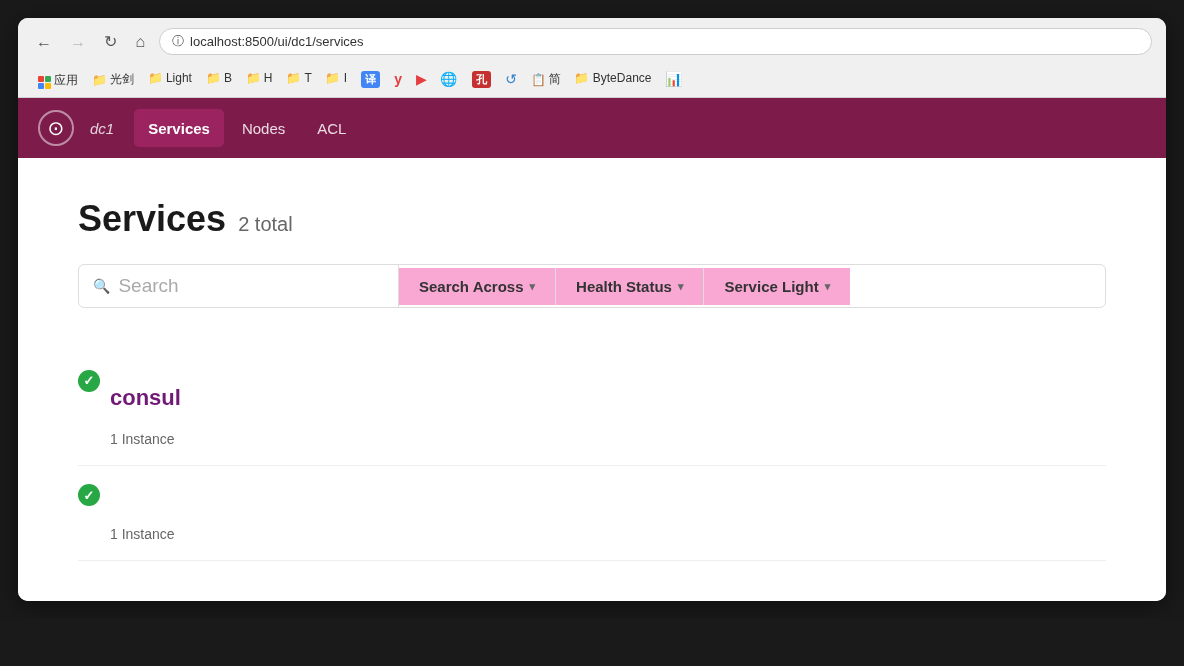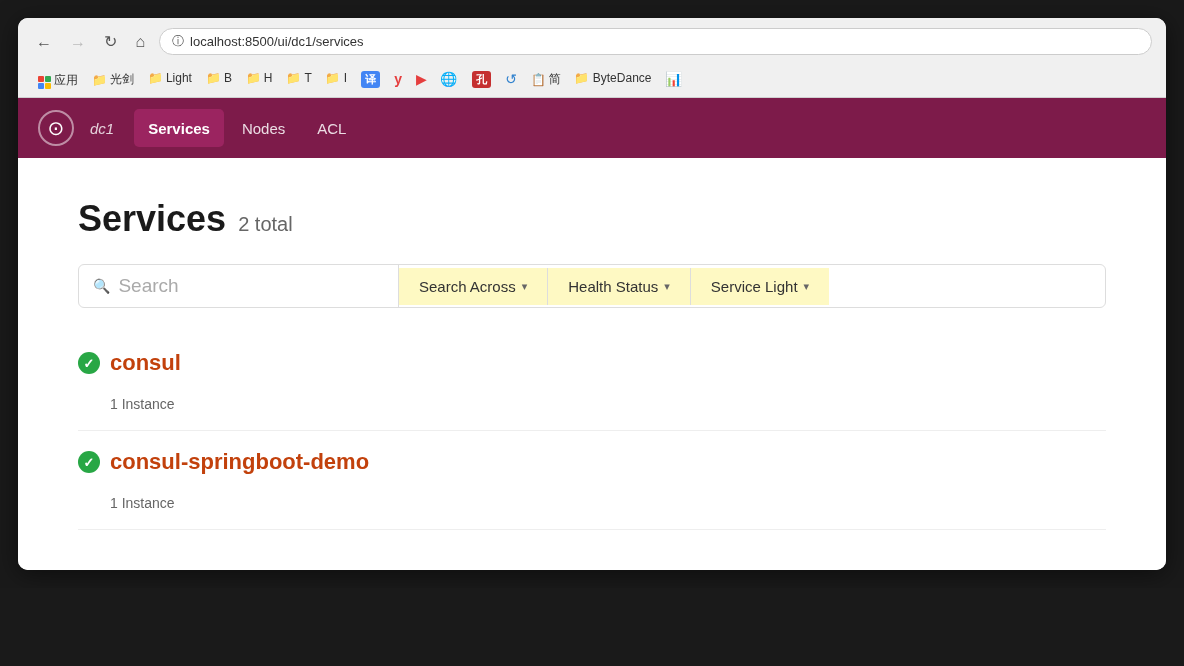--- a/index.html
+++ b/index.html
@@ -186,27 +186,27 @@
       width: 100%;
     }
     .search-input::placeholder { color: #aaa; }
 
     .filter-btn {
       display: flex;
       align-items: center;
       gap: 6px;
       padding: 10px 20px;
       border: none;
-      background: #fef9c3;
+      background: #f9a8d4;
       font-size: 15px;
       color: #333;
       cursor: pointer;
       border-right: 1px solid #ddd;
       white-space: nowrap;
-      font-weight: 400;
+      font-weight: 700;
     }
     .filter-btn:last-child { border-right: none; }
 
     .chevron { font-size: 11px; color: #666; }
 
     
     .service-list { width: 100%; }
 
     .service-item {
       display: flex;
@@ -232,21 +232,22 @@
       justify-content: center;
       color: white;
       font-size: 13px;
       font-weight: bold;
       flex-shrink: 0;
     }
 
     .service-name {
       font-size: 22px;
       font-weight: 600;
-      color: #c2410c;
+      color: #701a75;
+      margin-top: 35px;
     }
 
     .service-instances {
       font-size: 14px;
       color: #666;
       margin-top: 20px;
       margin-left: 32px;
     }
   </style>
 </head>
@@ -380,19 +381,18 @@
           <span class="service-name">consul</span>
         </div>
         <span class="service-instances">1 Instance</span>
       </div>
 
       <div class="service-item">
         <div class="service-name-row">
           <div class="health-check">
             <span>✓</span>
           </div>
-          <span class="service-name">consul-springboot-demo</span>
         </div>
         <span class="service-instances">1 Instance</span>
       </div>
     </div>
   </div>
 </div>
 
 </body></html>

